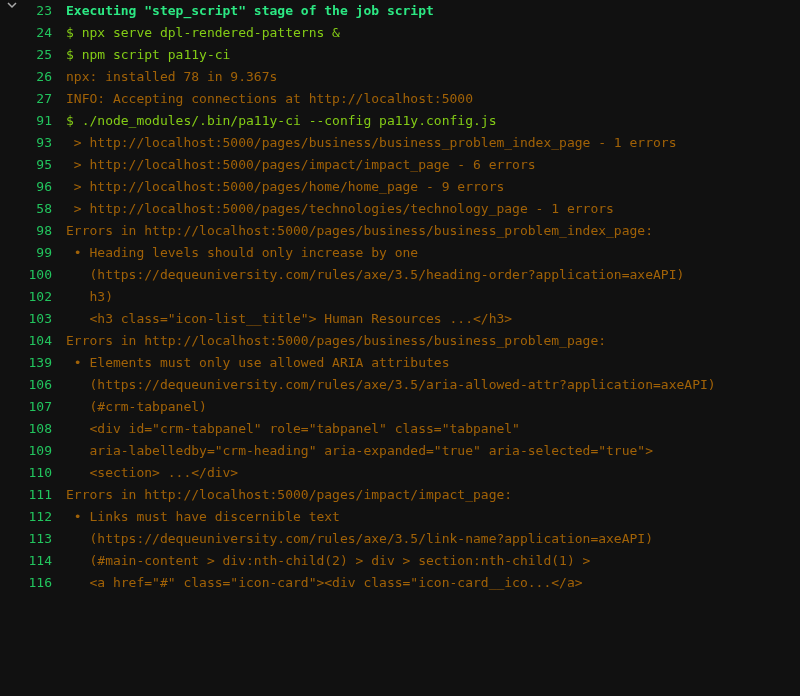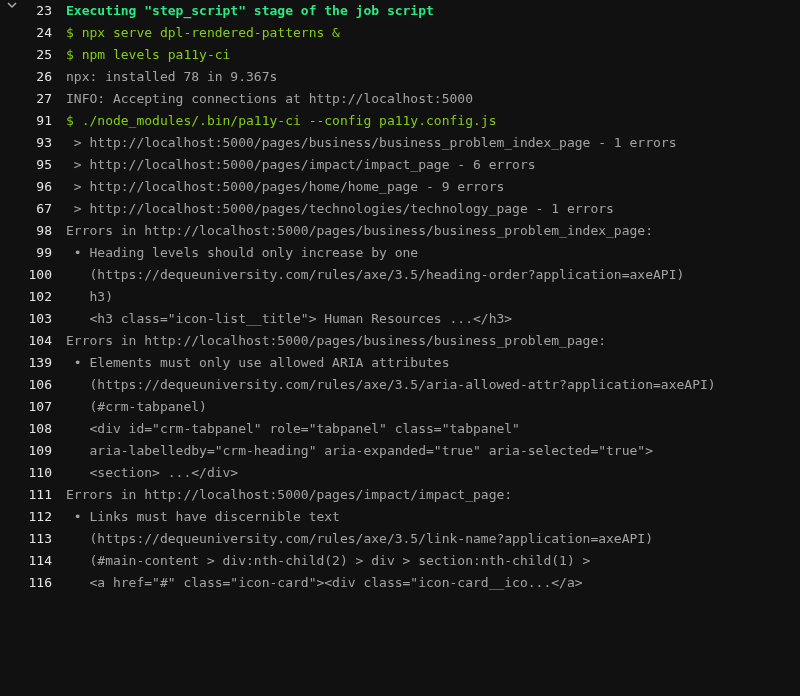--- a/index.html
+++ b/index.html
@@ -29,32 +29,32 @@
       width: 24px;
       display: flex;
       align-items: center;
       justify-content: center;
       color: #999;
       flex-shrink: 0;
     }
     .line-num {
       width: 42px;
       text-align: right;
-      color: #e5e5e5;
+      color: #22c55e;
       padding-right: 14px;
       flex-shrink: 0;
       user-select: none;
     }
     .line-content {
       white-space: pre;
       flex: 1;
     }
     .txt-green { color: #84cc16; }
     .txt-bright-green { color: #2ce883; font-weight: bold; }
-    .txt-white { color: #a3a3a3; }
+    .txt-white { color: #a16207; }
   </style>
 </head>
 <body>
 
 <div class="log-container" id="log-root">
     <div class="log-line">
       <span class="chevron">
         <svg width="10" height="10" viewBox="0 0 10 10">
           <path d="M1 3 L5 7 L9 3" stroke="#aaa" stroke-width="1.5" fill="none"></path>
         </svg>
@@ -63,21 +63,21 @@
       <span class="line-content txt-bright-green">Executing "step_script" stage of the job script</span>
     </div>
     <div class="log-line">
       <span class="chevron"></span>
       <span class="line-num">24</span>
       <span class="line-content txt-green">$ npx serve dpl-rendered-patterns &amp;</span>
     </div>
     <div class="log-line">
       <span class="chevron"></span>
       <span class="line-num">25</span>
-      <span class="line-content txt-green">$ npm levels pa11y-ci</span>
+      <span class="line-content txt-green">$ npm script pa11y-ci</span>
     </div>
     <div class="log-line">
       <span class="chevron"></span>
       <span class="line-num">26</span>
       <span class="line-content txt-white">npx: installed 78 in 9.367s</span>
     </div>
     <div class="log-line">
       <span class="chevron"></span>
       <span class="line-num">27</span>
       <span class="line-content txt-white">INFO: Accepting connections at http://localhost:5000</span>
@@ -97,21 +97,21 @@
       <span class="line-num">95</span>
       <span class="line-content txt-white"> &gt; http://localhost:5000/pages/impact/impact_page - 6 errors</span>
     </div>
     <div class="log-line">
       <span class="chevron"></span>
       <span class="line-num">96</span>
       <span class="line-content txt-white"> &gt; http://localhost:5000/pages/home/home_page - 9 errors</span>
     </div>
     <div class="log-line">
       <span class="chevron"></span>
-      <span class="line-num">67</span>
+      <span class="line-num">58</span>
       <span class="line-content txt-white"> &gt; http://localhost:5000/pages/technologies/technology_page - 1 errors</span>
     </div>
     <div class="log-line">
       <span class="chevron"></span>
       <span class="line-num">98</span>
       <span class="line-content txt-white">Errors in http://localhost:5000/pages/business/business_problem_index_page:</span>
     </div>
     <div class="log-line">
       <span class="chevron"></span>
       <span class="line-num">99</span>

